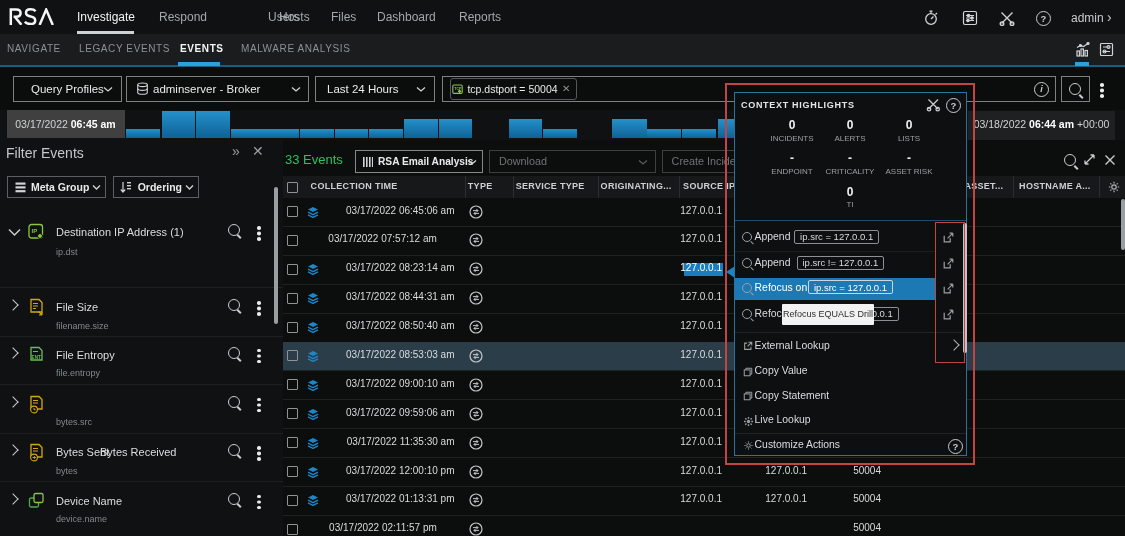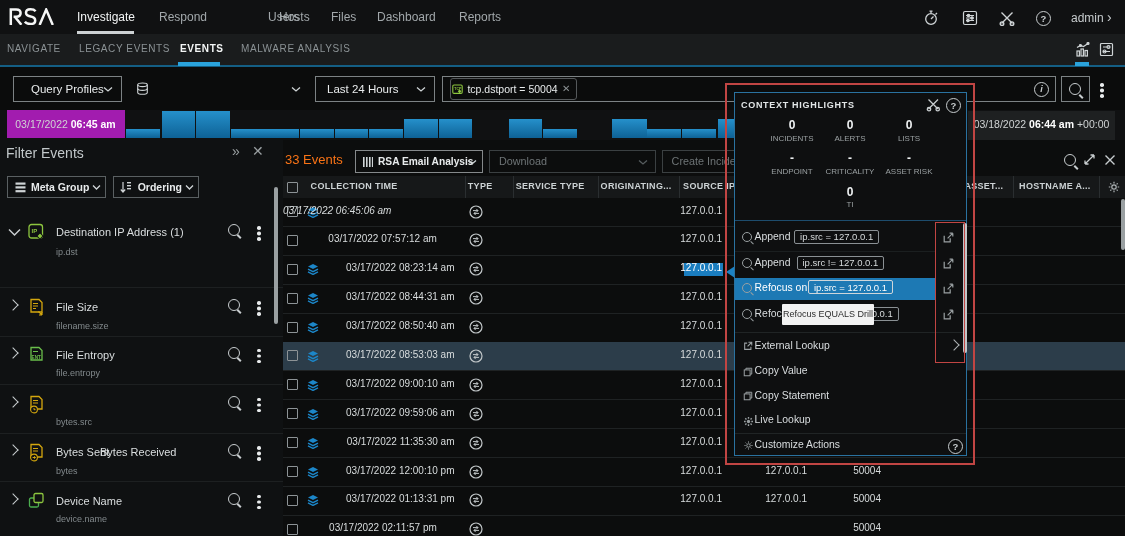--- a/index.html
+++ b/index.html
@@ -121,20 +121,21 @@
         </g>
       </svg>
     <div class="abs" style="left:1075px;top:28px;width:14px;height:4px;background:#2aa3dc;"></div>
   </div>
 
   <div class="abs" id="querybar">
     <div class="qbox" style="left:13px;width:109px;padding-left:17px;">Query Profiles</div>
     <svg class="abs" style="left:103px;top:19px;" width="10" height="7" viewBox="0 0 10 7">
         <path d="M1 1.5 L5 5 L9 1.5" fill="none" stroke="#cfd4d6" stroke-width="1.3"></path>
       </svg>
+    <div class="qbox" style="left:126px;width:183px;padding-left:26px;">adminserver - Broker</div>
     <svg class="abs" style="left:136px;top:15px;" width="13" height="14" viewBox="0 0 13 14">
         <g fill="none" stroke="#cfd4d6" stroke-width="1.1">
           <ellipse cx="6.5" cy="2.8" rx="4.8" ry="1.8"></ellipse>
           <path d="M1.7 2.8 v7.6 c0 1 2.1 1.8 4.8 1.8 s4.8 -.8 4.8 -1.8 v-7.6"></path>
           <path d="M1.7 6.6 c0 1 2.1 1.8 4.8 1.8 s4.8 -.8 4.8 -1.8"></path>
         </g>
       </svg>
     <svg class="abs" style="left:291px;top:19px;" width="10" height="7" viewBox="0 0 10 7">
         <path d="M1 1.5 L5 5 L9 1.5" fill="none" stroke="#cfd4d6" stroke-width="1.3"></path>
       </svg>
@@ -167,21 +168,21 @@
     <div class="bar" style="left:334.6px;top:18.5px;width:33.5px;height:9.5px;"></div>
     <div class="bar" style="left:368.8px;top:18.5px;width:34px;height:9.5px;"></div>
     <div class="bar" style="left:404px;top:8.7px;width:34px;height:19.3px;"></div>
     <div class="bar" style="left:439.2px;top:8.7px;width:33.2px;height:19.3px;"></div>
     <div class="bar" style="left:508.8px;top:8.7px;width:33.3px;height:19.3px;"></div>
     <div class="bar" style="left:542.8px;top:18.5px;width:34.2px;height:9.5px;"></div>
     <div class="bar" style="left:612.3px;top:8.7px;width:34.3px;height:19.3px;"></div>
     <div class="bar" style="left:647.2px;top:18.5px;width:34px;height:9.5px;"></div>
     <div class="bar" style="left:681.5px;top:18.5px;width:34.3px;height:9.5px;"></div>
     <div class="bar" style="left:717.6px;top:8.7px;width:33px;height:19.3px;"></div>
-    <div class="abs" style="left:6.5px;top:0px;width:118px;height:28px;background:#a21caf;font-size:10.5px;color:#d0d3d4;line-height:28px;text-align:center;">03/17/2022 <b style="color:#fff;">06:45 am</b></div>
+    <div class="abs" style="left:6.5px;top:0px;width:118px;height:28px;background:#404040;font-size:10.5px;color:#d0d3d4;line-height:28px;text-align:center;">03/17/2022 <b style="color:#fff;">06:45 am</b></div>
   </div>
   <div class="abs" style="left:968px;top:111px;width:147px;height:42px;background:#1e2021;font-size:10.5px;color:#d0d3d4;line-height:26px;text-align:center;">03/18/2022 <b style="color:#fff;">06:44 am</b> +00:00</div>
 
   <div class="abs" id="lpanel">
     <div class="abs" style="left:6px;top:5px;font-size:14px;color:#c2c8ca;">Filter Events</div>
     <div class="abs" style="left:232px;top:3px;font-size:14px;color:#9aa0a2;">»</div>
     <div class="abs" style="left:252px;top:3px;font-size:14px;color:#9aa0a2;">✕</div>
 
     <div class="abs" style="left:7px;top:36px;width:99px;height:22px;border:1px solid #5a6062;box-sizing:border-box;">
       <svg class="abs" style="left:6px;top:4px;" width="13" height="13" viewBox="0 0 13 13">
@@ -280,21 +281,21 @@
         <rect x="6" y="1.5" width="9" height="9" rx="1.5" fill="#0f1112" stroke="#8dc63f" stroke-width="1.3"></rect>
       </svg>
     <div class="abs mitem-t" style="left:56px;top:354.5px;">Device Name</div>
     <div class="abs mitem-s" style="left:56px;top:374px;">device.name</div>
     <div class="abs srch" style="left:228px;top:352.5px;"></div>
     <div class="abs dots" style="left:257px;top:354.5px;"></div>
     <div class="abs" style="left:274px;top:47px;width:4px;height:137px;background:#9aa0a2;border-radius:2px;"></div>
   </div>
 
   <div class="abs" id="tablearea">
-    <div class="abs" style="left:2px;top:12px;font-size:13px;color:#f97316;">33 Events</div>
+    <div class="abs" style="left:2px;top:12px;font-size:13px;color:#22c55e;">33 Events</div>
     <div class="abs" style="left:72px;top:9.5px;width:128px;height:23px;border:1px solid #85898b;box-sizing:border-box;">
       <svg class="abs" style="left:6px;top:5px;" width="12" height="12" viewBox="0 0 12 12">
           <g fill="#cfd4d6">
             <rect x="1" y="1" width="1.6" height="10"></rect>
             <rect x="4" y="1" width="1.6" height="10"></rect>
             <rect x="7" y="1" width="1.6" height="10"></rect>
             <rect x="9.9" y="1" width="1.1" height="10"></rect>
           </g>
         </svg>
       <div class="abs" style="left:22px;top:0;line-height:21px;font-size:10.2px;font-weight:bold;color:#e8ebec;">RSA Email Analysis</div>
@@ -344,21 +345,21 @@
       </svg>
     <div id="rows">
     <div class="cb" style="left:4px;top:66.0px;"></div>
     <svg class="abs" style="left:24px;top:65.5px;" width="12" height="12" viewBox="0 0 12 12">
           <g fill="none" stroke="#1c86c8" stroke-width="1.4">
             <path d="M1 3.5 L6 1 L11 3.5 L6 6 Z" fill="#1c86c8" stroke="none"></path>
             <path d="M1 6.2 L6 8.7 L11 6.2"></path>
             <path d="M1 8.9 L6 11.4 L11 8.9"></path>
           </g>
         </svg>
-    <div class="dt" style="left:0;top:64.5px;width:171.5px;text-align:left;font-style:italic;">03/17/2022 06:45:06 am</div>
+    <div class="dt" style="left:0;top:64.5px;width:171.5px;text-align:right;">03/17/2022 06:45:06 am</div>
     <svg class="abs" style="left:186px;top:64.5px;" width="14" height="14" viewBox="0 0 14 14">
           <circle cx="7" cy="7" r="6" fill="none" stroke="#c2c7c9" stroke-width="1.2"></circle>
           <path d="M4 5.6 h5 M7.3 3.9 L9 5.6 L7.3 7.3 M10 8.4 h-5 M6.7 6.7 L5 8.4 L6.7 10.1" stroke="#c2c7c9" stroke-width="1" fill="none"></path>
         </svg>
     <div class="ip" style="left:340px;top:64.5px;width:99px;text-align:right;">127.0.0.1</div>
     <div class="ip" style="left:450px;top:64.5px;width:74px;text-align:right;">127.0.0.1</div>
     <div class="ip" style="left:540px;top:64.5px;width:58px;text-align:right;">50004</div>
     <div class="row-sep" style="top:85.9px;"></div>
     <div class="cb" style="left:4px;top:94.9px;"></div>
     <div class="dt" style="left:0;top:93.4px;width:153.8px;text-align:right;">03/17/2022 07:57:12 am</div>

